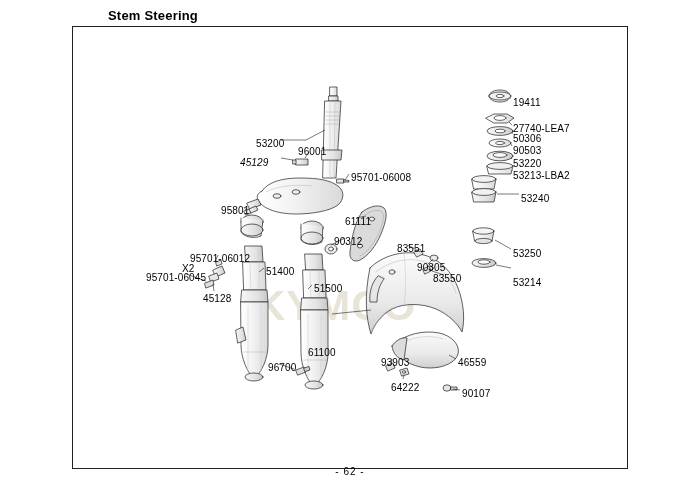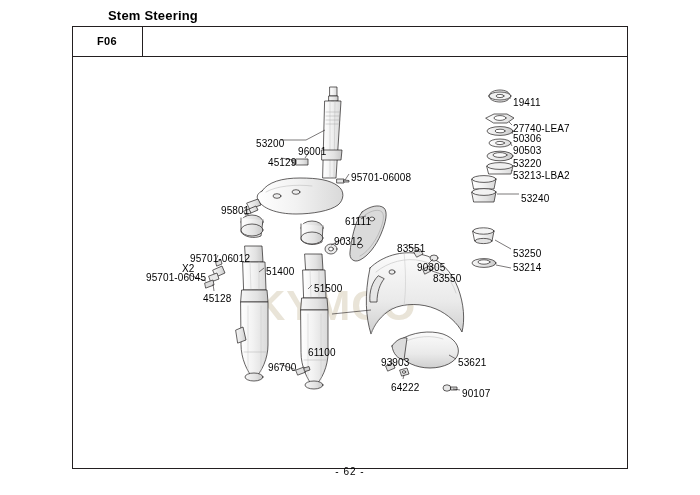--- a/index.html
+++ b/index.html
@@ -394,56 +394,51 @@
 
       <path d="M456,359 L449,355"></path>
 
       <path d="M403,379 L404,375"></path>
 
       <path d="M460,390 L453,389"></path>
     </g>
   </svg>
 
   <div class="page-frame"></div>
-  <div class="title-bar">
-    <div class="title-code-cell">
-      <span class="title-code">F06</span>
-    </div>
-  </div>
   <div class="title-text">Stem Steering</div>
 
   <div class="page-number">- 62 -</div>
 
   <div id="callout-layer">
       <div class="lbl" style="left: 513px; top: 97px;">19411</div>
       <div class="lbl" style="left: 513px; top: 123px;">27740-LEA7</div>
       <div class="lbl" style="left: 513px; top: 133px;">50306</div>
       <div class="lbl" style="left: 513px; top: 145px;">90503</div>
       <div class="lbl" style="left: 513px; top: 158px;">53220</div>
       <div class="lbl" style="left: 513px; top: 170px;">53213-LBA2</div>
       <div class="lbl" style="left: 521px; top: 193px;">53240</div>
       <div class="lbl" style="left: 513px; top: 248px;">53250</div>
-      <div class="lbl" style="left: 513px; top: 262px;">53214</div>
+      <div class="lbl" style="left: 513px; top: 277px;">53214</div>
       <div class="lbl" style="left: 256px; top: 138px;">53200</div>
       <div class="lbl" style="left: 298px; top: 146px; text-align: right;">96001</div>
-      <div class="lbl" style="left: 268px; top: 157px;">45129</div>
+      <div class="lbl" style="left: 240px; top: 157px; font-style: italic;">45129</div>
       <div class="lbl" style="left: 351px; top: 172px;">95701-06008</div>
       <div class="lbl" style="left: 221px; top: 205px;">95801</div>
       <div class="lbl" style="left: 345px; top: 216px;">61111</div>
       <div class="lbl" style="left: 334px; top: 236px;">90312</div>
       <div class="lbl" style="left: 397px; top: 243px;">83551</div>
       <div class="lbl" style="left: 417px; top: 262px;">90305</div>
       <div class="lbl" style="left: 433px; top: 273px;">83550</div>
       <div class="lbl" style="left: 190px; top: 253px;">95701-06012</div>
       <div class="lbl" style="left: 182px; top: 263px;">X2</div>
       <div class="lbl" style="left: 146px; top: 272px;">95701-06045</div>
       <div class="lbl" style="left: 203px; top: 293px;">45128</div>
       <div class="lbl" style="left: 266px; top: 266px;">51400</div>
       <div class="lbl" style="left: 314px; top: 283px;">51500</div>
       <div class="lbl" style="left: 308px; top: 312px; margin-top: 35px;">61100</div>
       <div class="lbl" style="left: 268px; top: 362px;">96700</div>
       <div class="lbl" style="left: 381px; top: 357px;">93903</div>
-      <div class="lbl" style="left: 458px; top: 357px;">53621</div>
+      <div class="lbl" style="left: 458px; top: 357px;">46559</div>
       <div class="lbl" style="left: 391px; top: 382px;">64222</div>
       <div class="lbl" style="left: 462px; top: 388px;">90107</div>
     </div>
 
 </div>
 
 </body></html>

